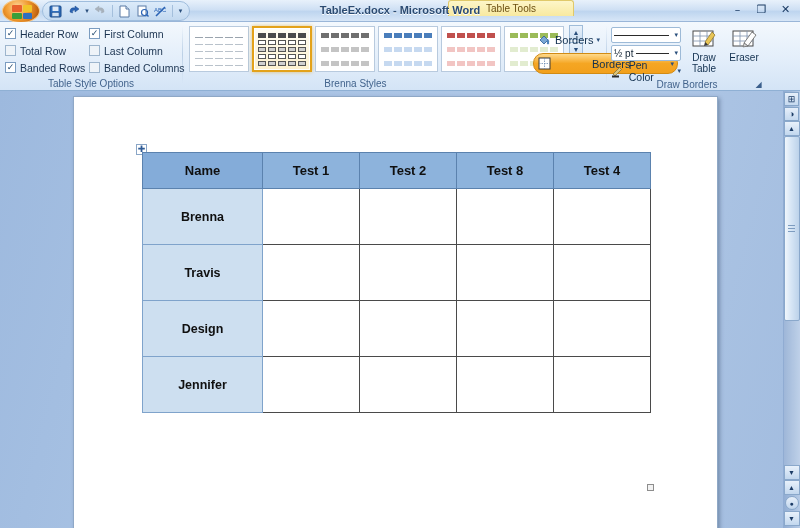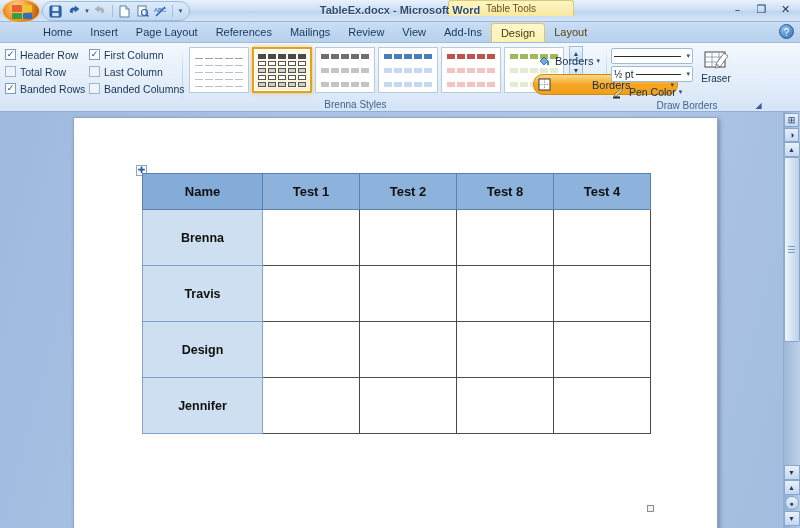--- a/index.html
+++ b/index.html
@@ -325,33 +325,20 @@
 
     <div class="title-text">TableEx.docx  -  Microsoft Word</div>
 
     <div class="wincontrols">
       <div class="wc">–</div>
       <div class="wc">❐</div>
       <div class="wc">✕</div>
     </div>
   </div>
 
-  <div class="tabstrip">
-    <div class="tab">Home</div>
-    <div class="tab">Insert</div>
-    <div class="tab">Page Layout</div>
-    <div class="tab">References</div>
-    <div class="tab">Mailings</div>
-    <div class="tab">Review</div>
-    <div class="tab">View</div>
-    <div class="tab">Add-Ins</div>
-    <div class="tab ctx-tab active">Design</div>
-    <div class="tab ctx-tab">Layout</div>
-    <div class="helpbtn">?</div>
-  </div>
 
   <div class="ribbon">
 
     <div class="group tso">
       <div class="group-body">
         <div class="tso-grid">
           <div class="cbrow">
             <span class="cb">✓</span>
             <span class="cblabel">Header Row</span>
           </div>
@@ -370,20 +357,21 @@
           <div class="cbrow">
             <span class="cb">✓</span>
             <span class="cblabel">Banded Rows</span>
           </div>
           <div class="cbrow">
             <span class="cb off">✓</span>
             <span class="cblabel">Banded Columns</span>
           </div>
         </div>
       </div>
+      <div class="group-label">Table Style Options</div>
     </div>
 
     <div class="gsep"></div>
 
     <div class="group tsg">
       <div class="group-body">
         <div class="gallery">
 
           <div class="thumb">
             <div class="trow">
@@ -671,20 +659,32 @@
               <svg width="14" height="13" viewBox="0 0 14 13">
                   <path d="M2 9 L8.5 2.5 L10.5 4.5 L4 11 Z" fill="#d9c27a" stroke="#7a6a30" stroke-width=".7"></path>
                   <rect x="1" y="10.5" width="7" height="2" fill="#2b2b2b"></rect>
                 </svg>
             </span>
             <span>Pen Color</span>
             <span class="caret">▾</span>
           </div>
         </div>
         <div class="db-right">
+          <div class="tallbtn">
+            <span class="mini-icon" style="width:26px;height:26px;">
+              <svg width="26" height="26" viewBox="0 0 26 26">
+                  <rect x="2" y="5" width="20" height="15" fill="#fff" stroke="#4a4a4a"></rect>
+                  <path d="M2 10h20M2 15h20M9 5v15M16 5v15" stroke="#7d92ad" stroke-width=".8"></path>
+                  <path d="M14 16 L21 6 L24 9 L17 19 Z" fill="#e8c556" stroke="#8a6f1e" stroke-width=".7"></path>
+                  <path d="M14 16 L13 20 L17 19 Z" fill="#3b3b3b"></path>
+                </svg>
+            </span>
+            <span>Draw</span>
+            <span>Table</span>
+          </div>
           <div class="tallbtn">
             <span class="mini-icon" style="width:26px;height:26px;">
               <svg width="26" height="26" viewBox="0 0 26 26">
                   <rect x="2" y="5" width="20" height="15" fill="#fff" stroke="#4a4a4a"></rect>
                   <path d="M2 10h20M2 15h20M9 5v15M16 5v15" stroke="#7d92ad" stroke-width=".8"></path>
                   <path d="M13 17 L21 6 L25 9 L17 20 Z" fill="#fdfdfd" stroke="#5f5f5f" stroke-width=".8"></path>
                   <path d="M13 17 L12 21 L17 20 Z" fill="#cfcfcf" stroke="#5f5f5f" stroke-width=".6"></path>
                 </svg>
             </span>
             <span>Eraser</span>

